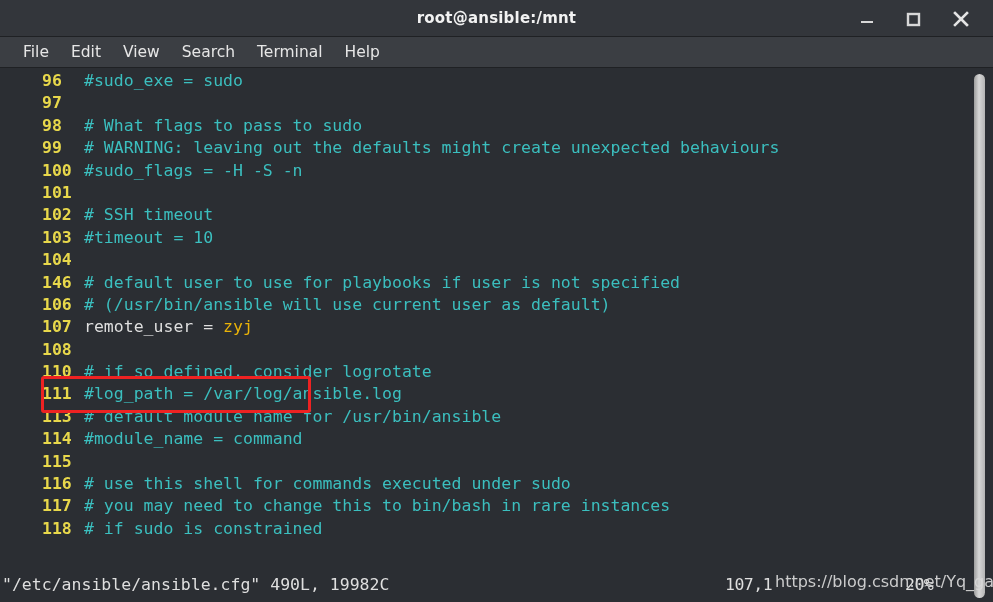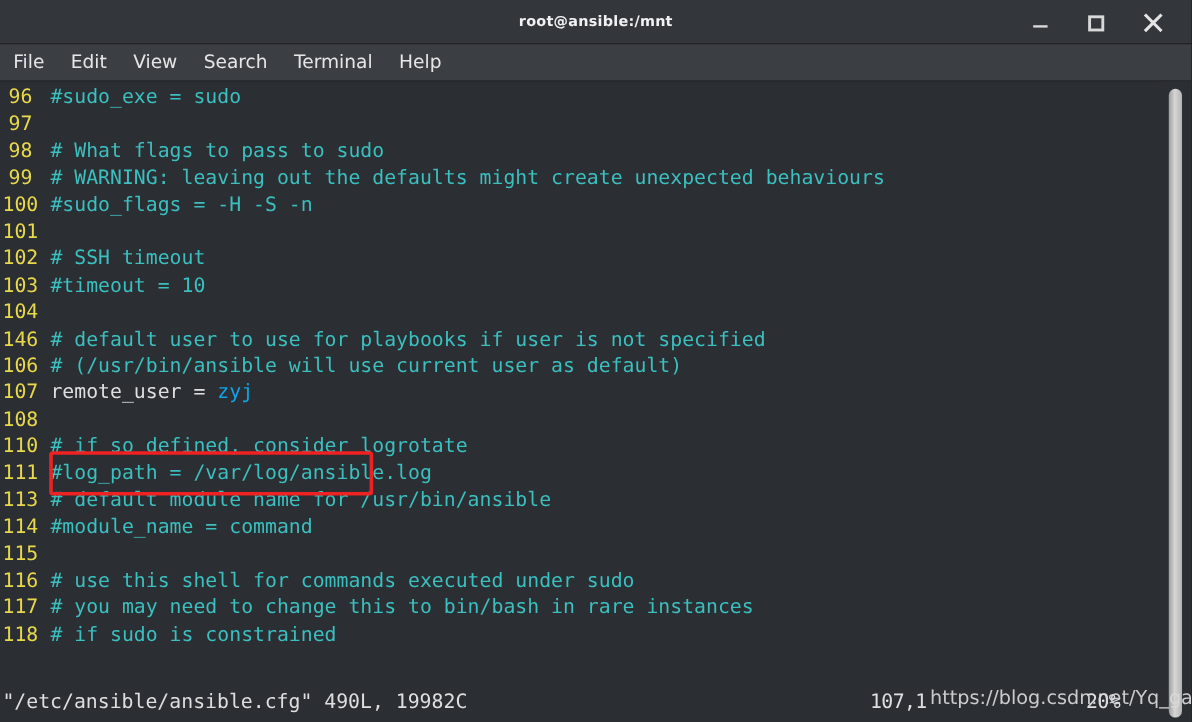--- a/index.html
+++ b/index.html
@@ -27,21 +27,21 @@
     box-sizing: border-box;
   }
   #titlebar-title {
     position: absolute;
     left: 0; top: 0;
     width: 993px;
     line-height: 37px;
     text-align: center;
     color: #f2f2f2;
     font-family: "DejaVu Sans", "Liberation Sans", sans-serif;
-    font-size: 12px;
+    font-size: 15px;
     font-weight: bold;
     letter-spacing: 0.2px;
   }
   .winbtn {
     position: absolute;
     top: 6px;
     width: 26px;
     height: 26px;
     cursor: default;
   }
@@ -54,20 +54,21 @@
   #menubar {
     position: absolute;
     left: 0; top: 37px;
     width: 993px;
     height: 31px;
     background: #3b3e43;
     border-bottom: 1px solid #1f2124;
     box-sizing: border-box;
     display: flex;
     align-items: center;
+    padding-left: 12px;
   }
   .menu-item {
     color: #e6e6e6;
     font-family: "DejaVu Sans", "Liberation Sans", sans-serif;
     font-size: 15.5px;
     padding: 2px 11px 3px 11px;
     white-space: nowrap;
     cursor: default;
   }
 
@@ -90,28 +91,29 @@
     height: 22.4px;
     line-height: 22.4px;
     white-space: pre;
     font-size: 16.5px;
     font-family: "DejaVu Sans Mono", "Liberation Mono", monospace;
     letter-spacing: 0px;
   }
   .lineno {
     display: inline-block;
     width: 34px;
-    text-align: center;
+    text-align: left;
     color: #e8d84b;
-    font-weight: normal;
+    font-weight: bold;
+    margin-left: 42px;
   }
   .gap { display: inline-block; width: 8px; }
   .comment { color: #3bbfbf; }
   .plain   { color: #dfdfdf; }
-  .value   { color: #0ea5e9; text-align: center; }
+  .value   { color: #eab308; text-align: center; }
 
   
   #statusline {
     position: absolute;
     left: 0;
     top: 505px;
     width: 967px;
     height: 24px;
     line-height: 24px;
     font-size: 16.5px;

